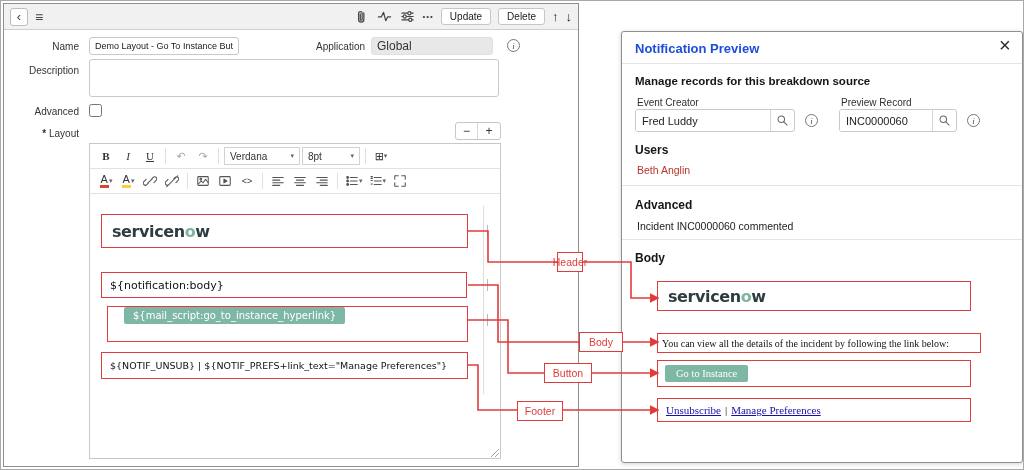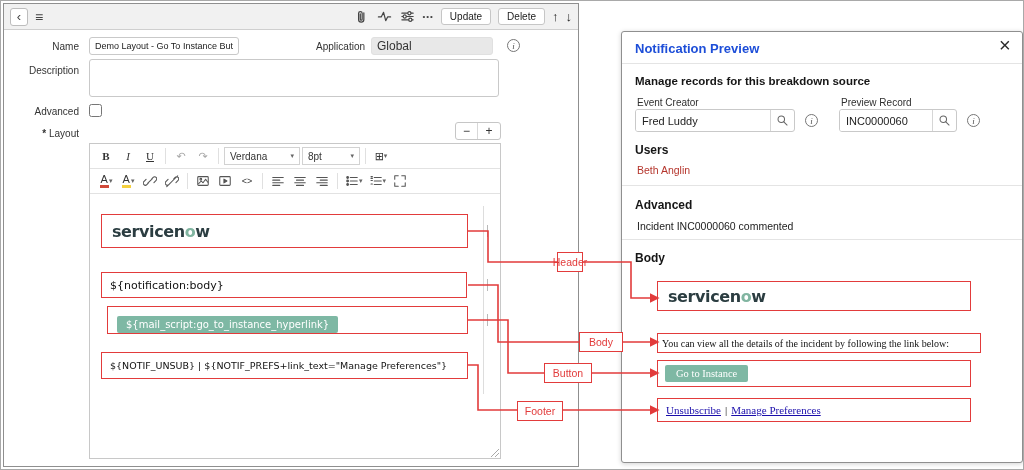--- a/index.html
+++ b/index.html
@@ -227,21 +227,21 @@
   <div class="tick" style="left:486px;top:224px;height:12px"></div>
   <div class="tick" style="left:486px;top:278px;height:12px"></div>
   <div class="tick" style="left:486px;top:313px;height:12px"></div>
 
   <div class="red-box" style="left:100px;top:213px;width:367px;height:34px;display:flex;align-items:center;padding-left:10px">
     <span class="logo" style="font-size:16px"><span>servicen</span><span class="o">o</span><span>w</span></span>
   </div>
   <div class="red-box" style="left:100px;top:271px;width:366px;height:26px;display:flex;align-items:center;padding-left:8px">
     <span class="token" style="font-size:11px">${notification:body}</span>
   </div>
-  <div class="red-box" style="left:106px;top:305px;width:361px;height:28px;display:flex;align-items:flex-end;padding-left:9px">
+  <div class="red-box" style="left:106px;top:305px;width:361px;height:36px;display:flex;align-items:flex-start;padding-left:16px">
     <span class="chip">${mail_script:go_to_instance_hyperlink}</span>
   </div>
   <div class="red-box" style="left:100px;top:351px;width:367px;height:27px;display:flex;align-items:center;padding-left:8px">
     <span class="token" style="font-size:9.5px">${NOTIF_UNSUB} | ${NOTIF_PREFS+link_text="Manage Preferences"}</span>
   </div>
 
   <svg class="grip" style="left:488px;top:446px;position:absolute" width="11" height="11" viewBox="0 0 11 11">
       <path d="M10 2 L2 10 M10 6 L6 10" stroke="#a9a9a9" stroke-width="1"></path>
     </svg>
 

